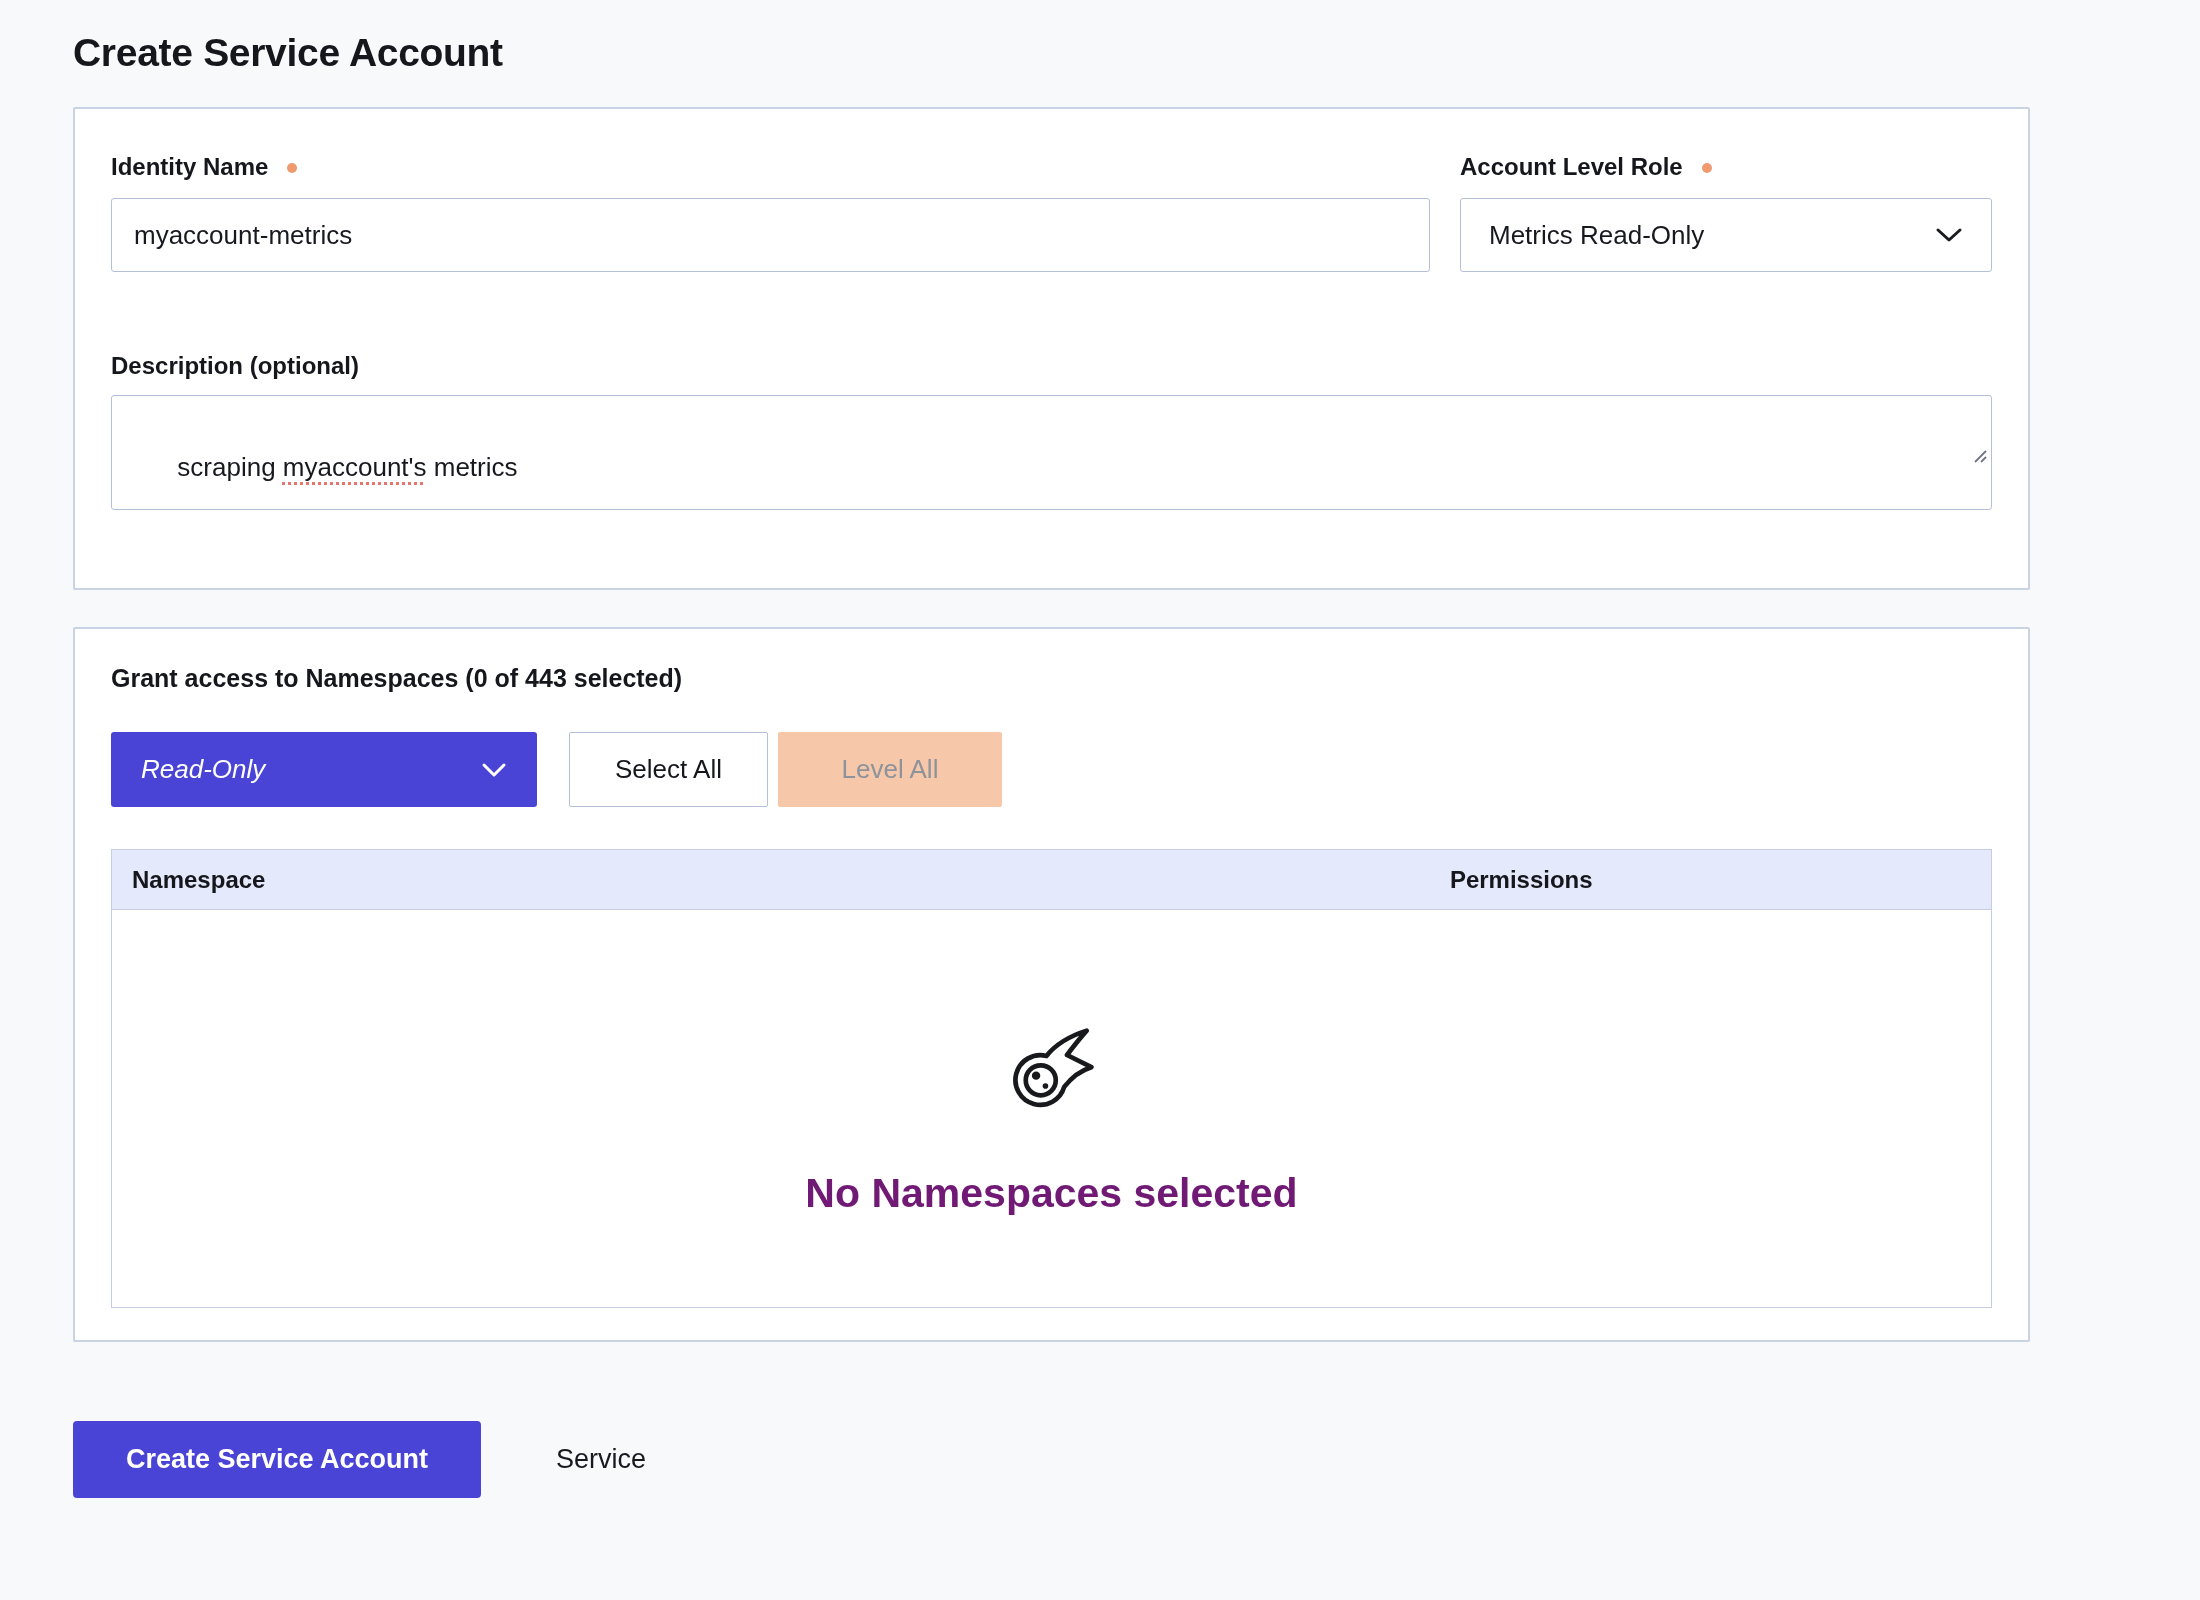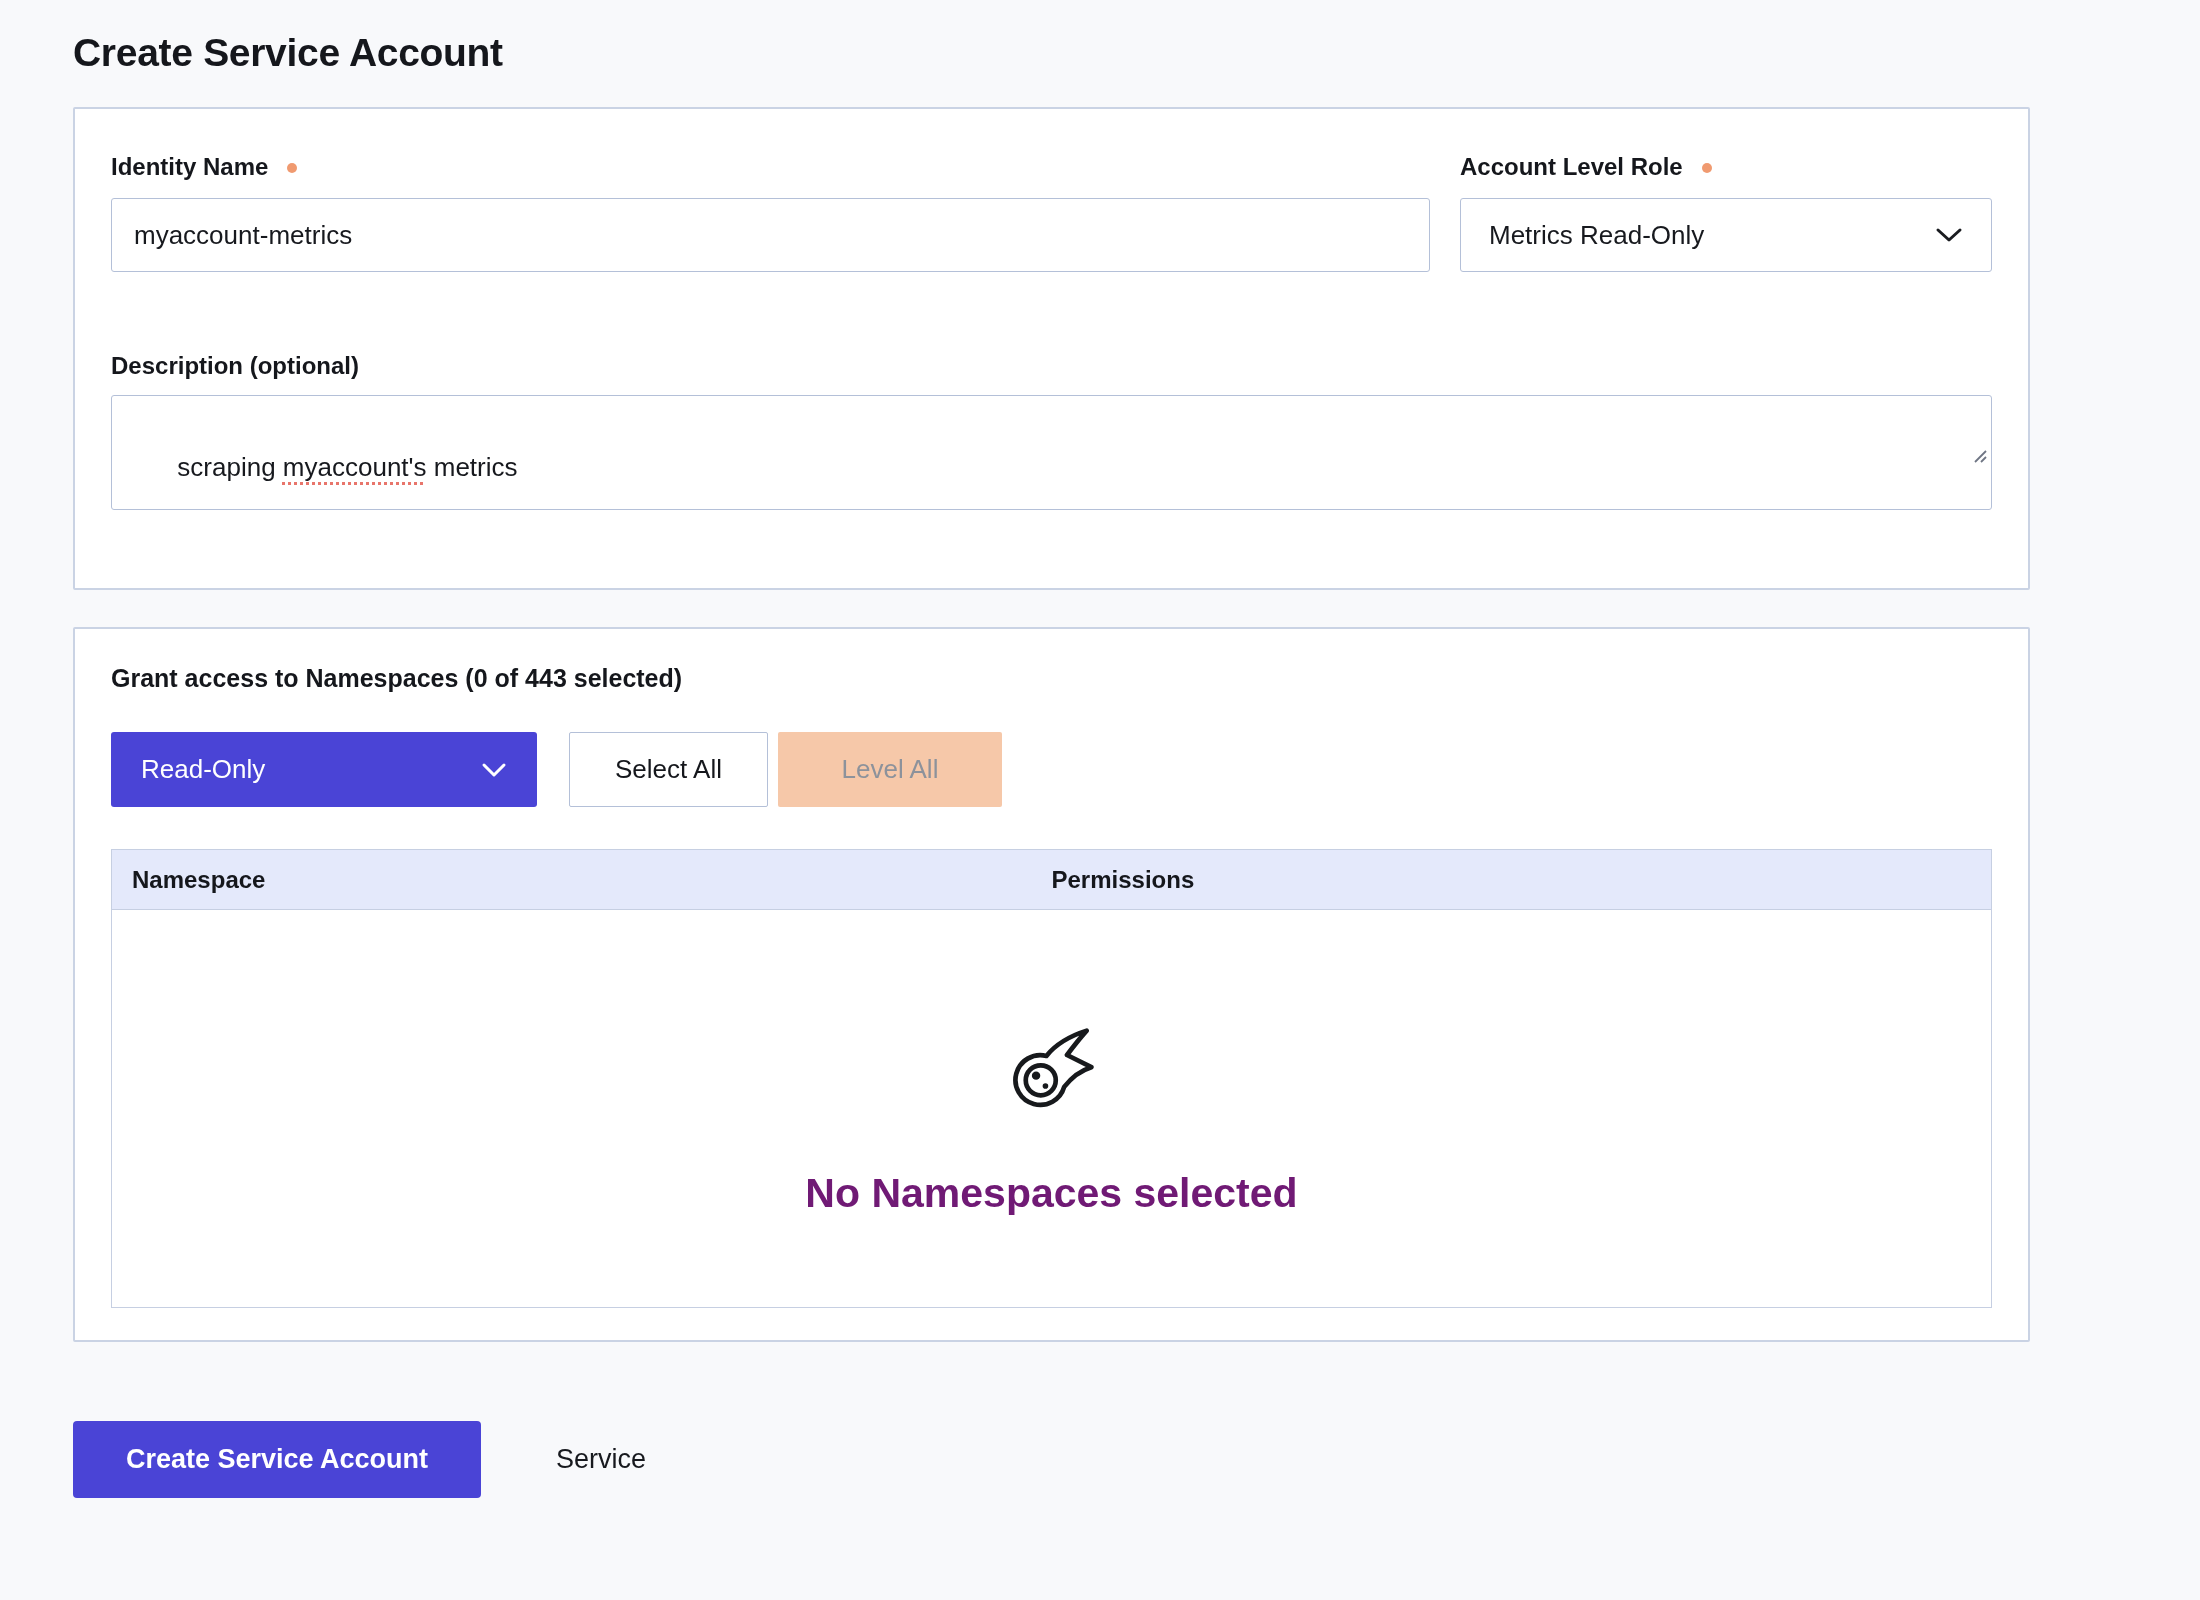--- a/index.html
+++ b/index.html
@@ -67,21 +67,21 @@
   .resize-grip { position: absolute; right: 4px; bottom: 4px; }
 
   .section-heading { font-size: 25px; font-weight: 600; height: 30px; color: #15171c; }
 
   .controls-row { margin-top: 38px; display: flex; height: 75px; }
   .btn { display: flex; align-items: center; justify-content: center;
          font-size: 26px; cursor: pointer; border-radius: 3px;
          font-family: "Liberation Sans", sans-serif; }
   .btn-permission {
     width: 426px; margin-right: 32px; background: #4a44d6; color: #fff;
-    justify-content: space-between; padding: 17px 30px; border-radius: 3px;
+    justify-content: space-between; padding: 17px 30px; border-radius: 3px; font-style: italic;
   }
   .search-box {
     flex: 1; margin-right: 10px; background: #fff;
     border: 1.5px solid #b4c0d8; border-radius: 2px;
     display: flex; align-items: center; padding: 0 20px; gap: 16px;
   }
   .search-box input {
     border: none; outline: none; flex: 1; font-size: 26px;
     color: #35446a; background: transparent;
     font-family: "Liberation Sans", sans-serif;
@@ -95,21 +95,21 @@
     cursor: default; border-radius: 2px;
   }
 
   .ns-table { margin-top: 42px; border: 1.5px solid #c6cfe2; }
   .ns-table-header {
     height: 60px; background: #e4e9fb; display: flex; align-items: center;
     border-bottom: 1.5px solid #c6cfe2; font-size: 24px; font-weight: 700;
     color: #15171c;
   }
   .th-namespace { width: 50%; padding-left: 20px; }
-  .th-permissions { flex: 1; }
+  .th-permissions { flex: 1; text-align: center; }
   .ns-table-body {
     height: 397px; background: #fff;
     display: flex; flex-direction: column; align-items: center;
   }
   .comet-wrap { margin-top: 115px; height: 90px; }
   .empty-message { margin-top: 55px; font-size: 41px; font-weight: 700; color: #701a75; }
 
   .footer-row { margin-top: 79px; display: flex; align-items: center; }
   .btn-primary {
     width: 408px; height: 77px; background: #4a44d6; color: #fff;

